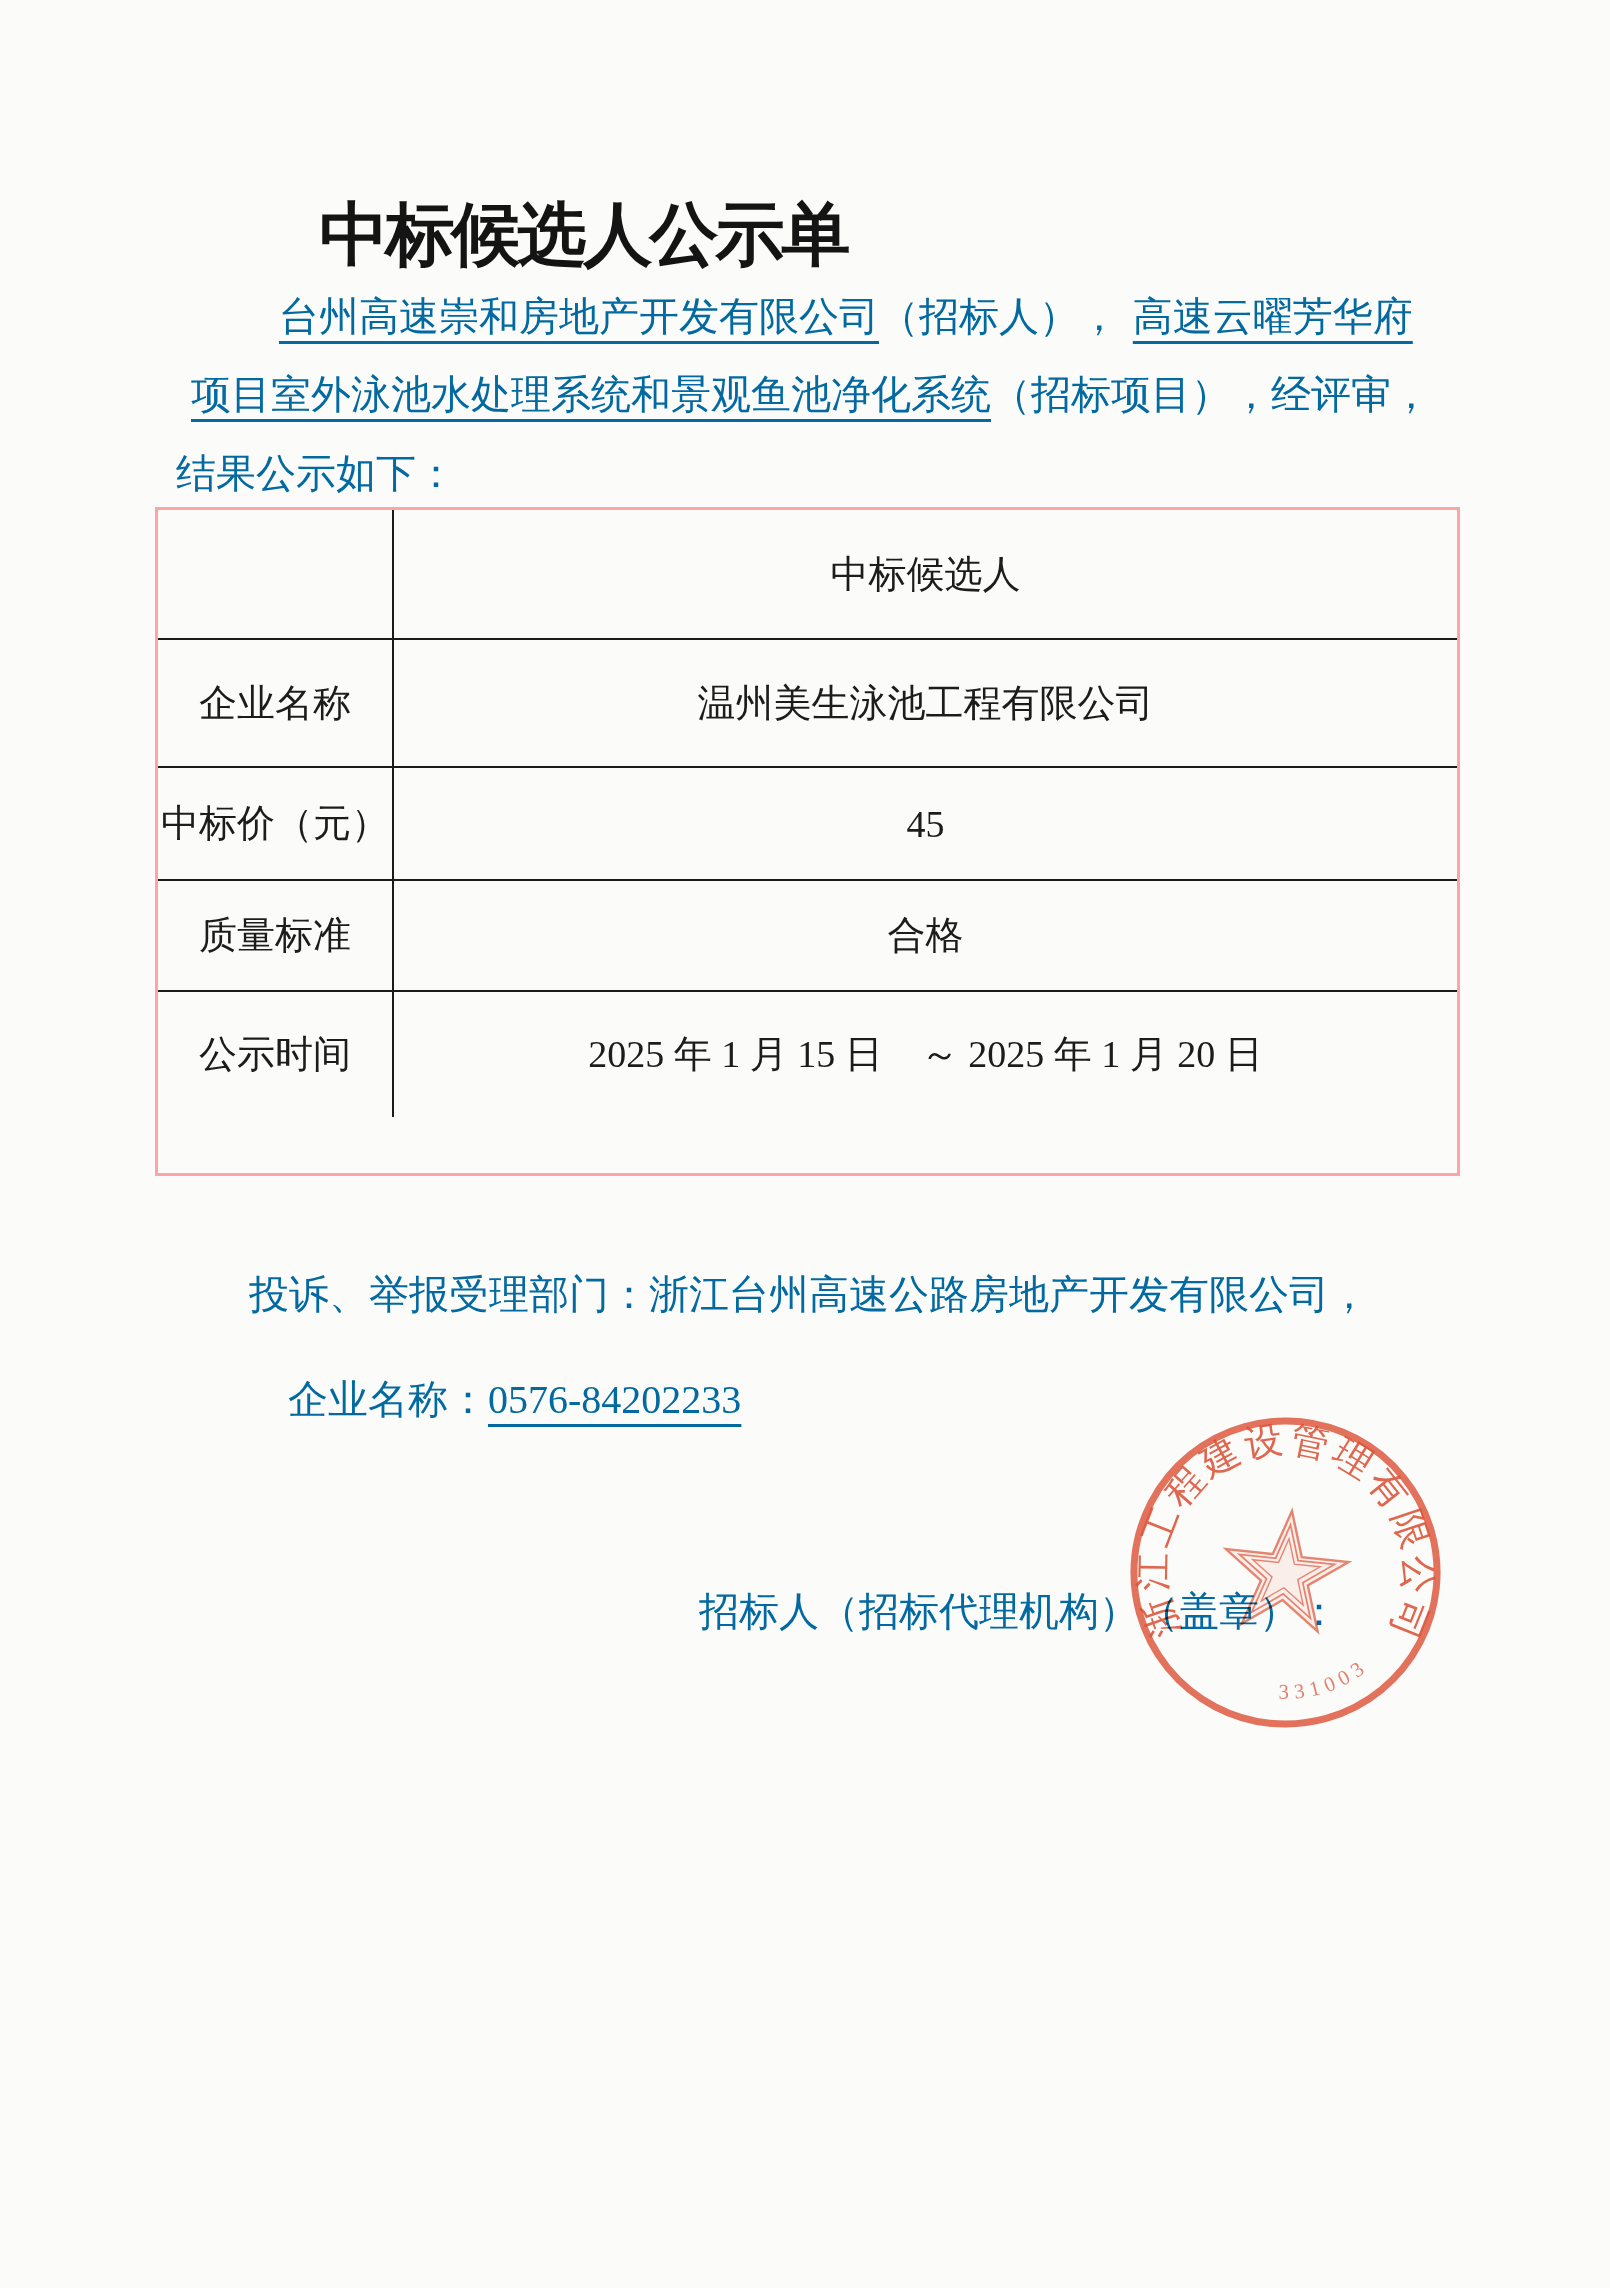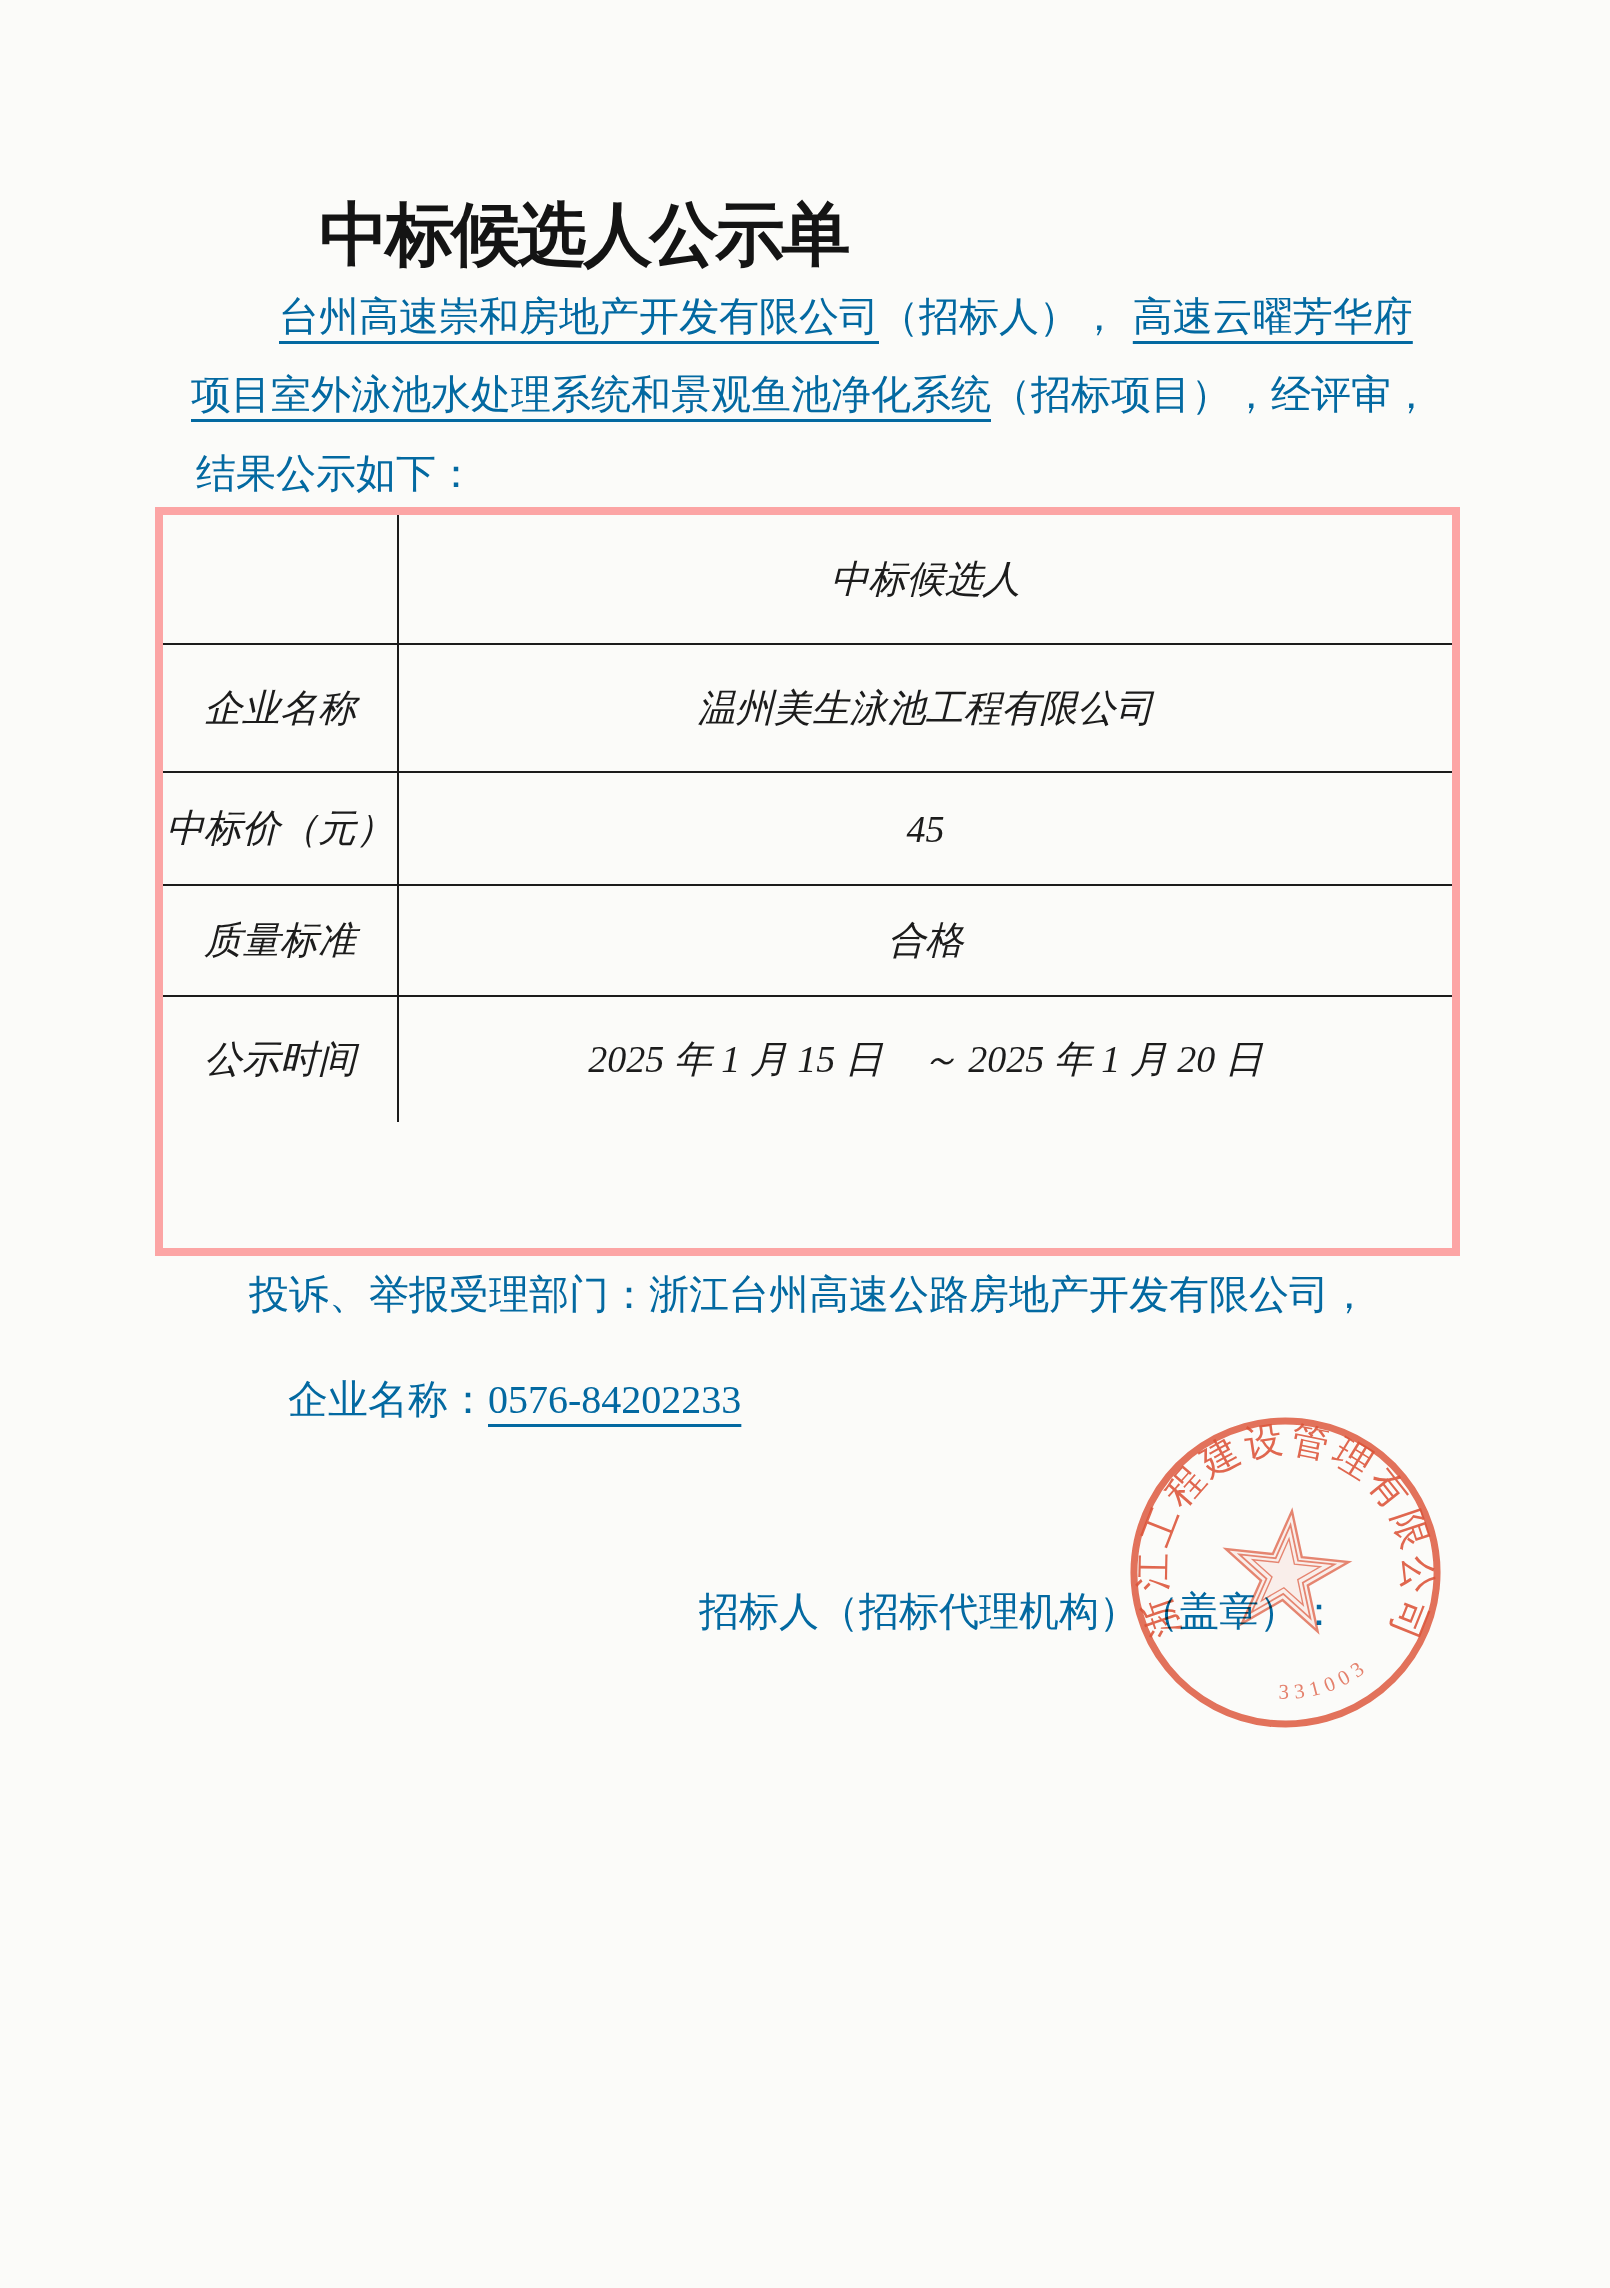--- a/index.html
+++ b/index.html
@@ -26,28 +26,27 @@
   .body-line{font-size:40px;line-height:55px;color:#0369a1;}
   .u{
     text-decoration:underline;
     text-underline-offset:10.8px;
     text-decoration-thickness:2.5px;
   }
   .gap-left{margin-left:13.8px;}
   
   .tbl{
     position:absolute;left:155px;top:507px;
-    width:1305px;height:749px;
+    width:1305px;height:669px;
     box-sizing:border-box;
-    border:8px solid #fca5a5;
+    border:3px solid #fca5a5;
     display:grid;
     grid-template-columns:236px 1fr;
     grid-template-rows:130px 128px 113px 111px 125px 1fr;
     background:transparent;
-    font-style:italic;
   }
   .cell{
     box-sizing:border-box;
     display:flex;align-items:center;justify-content:center;
     font-size:38px;color:#1c1c1c;
     border-right:2.5px solid #1b1b1b;
     border-bottom:2.5px solid #1b1b1b;
     white-space:nowrap;
   }
   .cell.last-col{border-right:none;}
@@ -74,21 +73,21 @@
   <div class="abs title">中标候选人公示单</div>
 
   <div class="abs body-line" style="left:279px;top:289px;">
     <span class="u">台州高速崇和房地产开发有限公司</span><span>（招标人），</span><span class="u gap-left">高速云曜芳华府</span>
   </div>
 
   <div class="abs body-line" style="left:191px;top:367px;">
     <span class="u">项目室外泳池水处理系统和景观鱼池净化系统</span><span>（招标项目），经评审，</span>
   </div>
 
-  <div class="abs body-line" style="left:196px;top:446px;">结果公示如下：</div>
+  <div class="abs body-line" style="left:176px;top:446px;">结果公示如下：</div>
 
   <div class="tbl">
     <div class="cell"></div>
     <div class="cell last-col">中标候选人</div>
 
     <div class="cell">企业名称</div>
     <div class="cell last-col">温州美生泳池工程有限公司</div>
 
     <div class="cell">中标价（元）</div>
 

